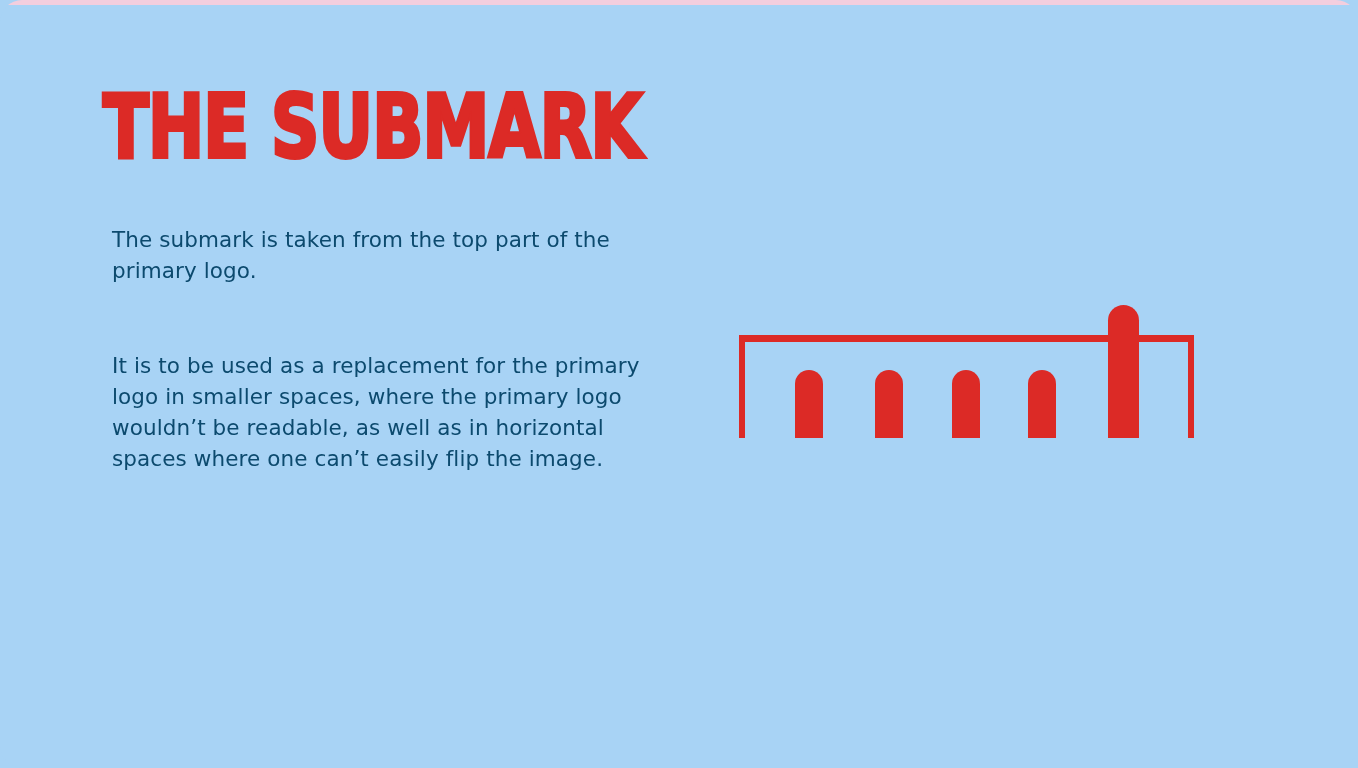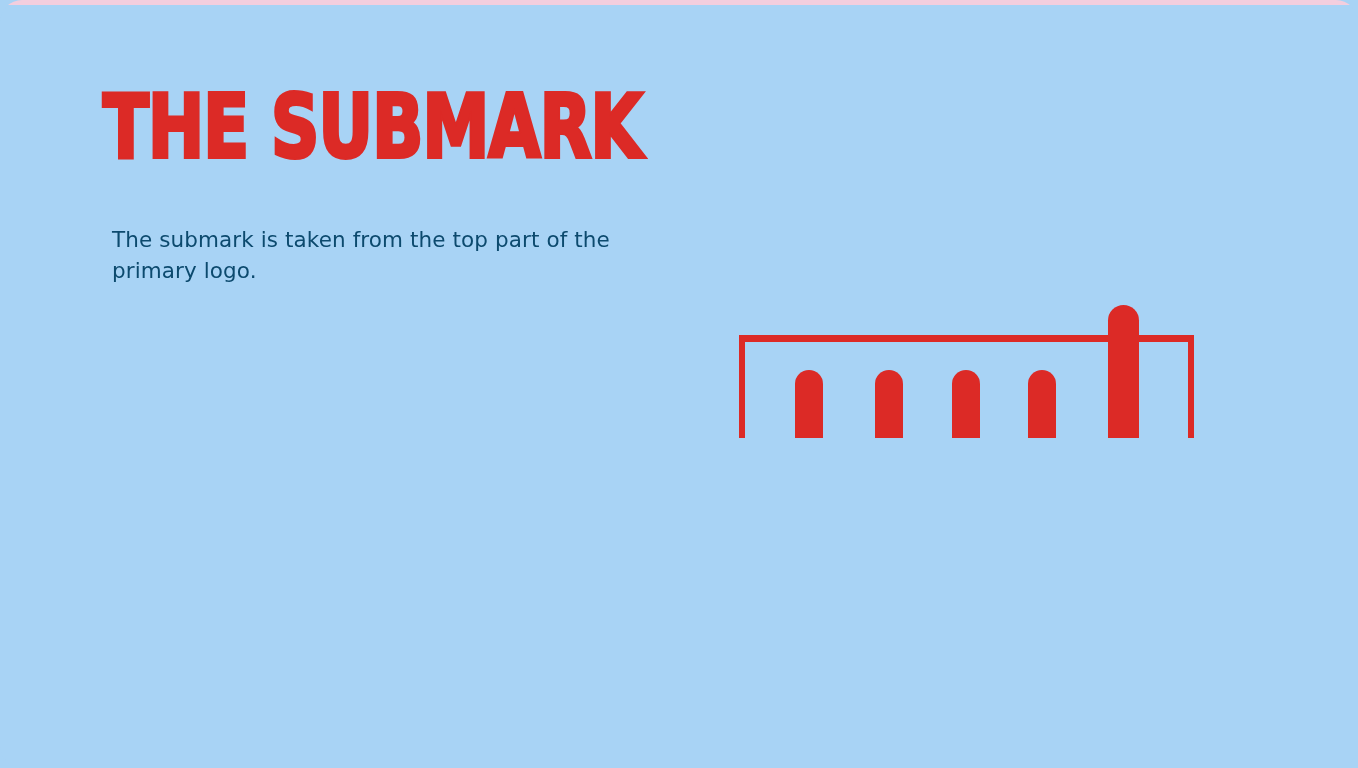--- a/index.html
+++ b/index.html
@@ -93,20 +93,21 @@
 <body>
 
 <div id="slide">
 
   <div id="top-strip"></div>
 
   <div id="title">THE SUBMARK</div>
 
   <div id="para-1" class="body-text">The submark is taken from the top part of the primary logo.</div>
 
+  <div id="para-2" class="body-text">It is to be used as a replacement for the primary logo in smaller spaces, where the primary logo wouldn’t be readable, as well as in horizontal spaces where one can’t easily flip the image.</div>
 
   <div id="submark">
     <svg viewBox="0 0 465 145" xmlns="http://www.w3.org/2000/svg">
       <g id="submark-shapes" fill="#dc2a26">
 
         <rect x="4" y="37" width="455" height="7"></rect>
 
         <rect x="4" y="37" width="6" height="103"></rect>
 
         <rect x="453" y="37" width="6" height="103"></rect>

